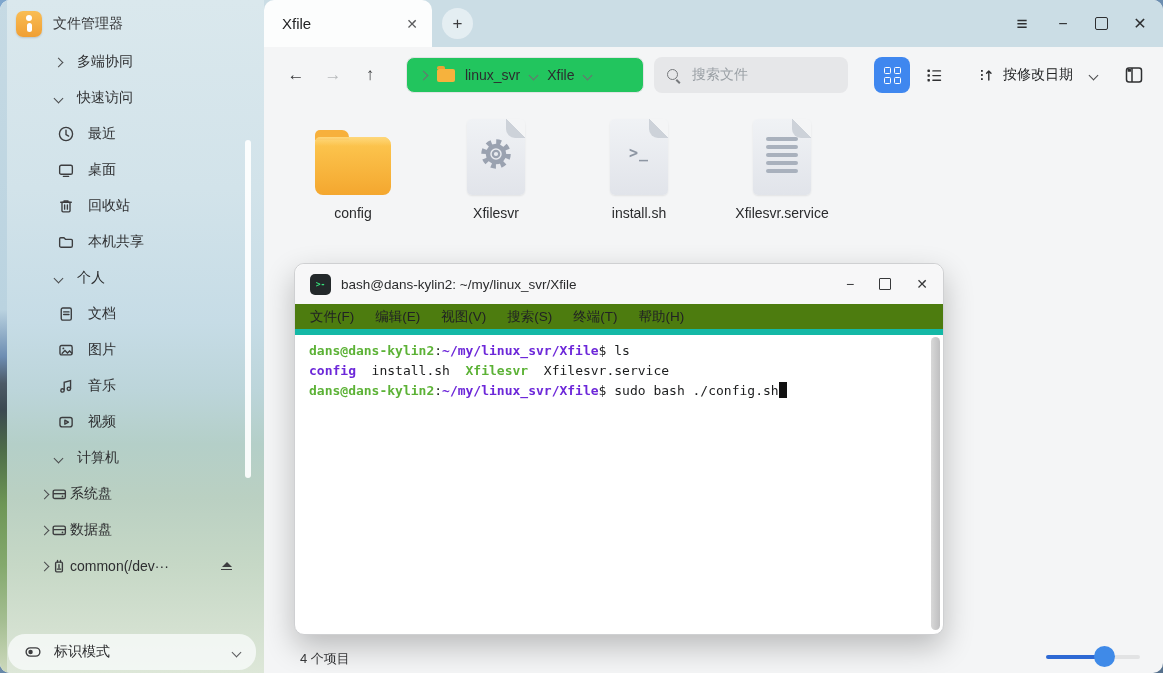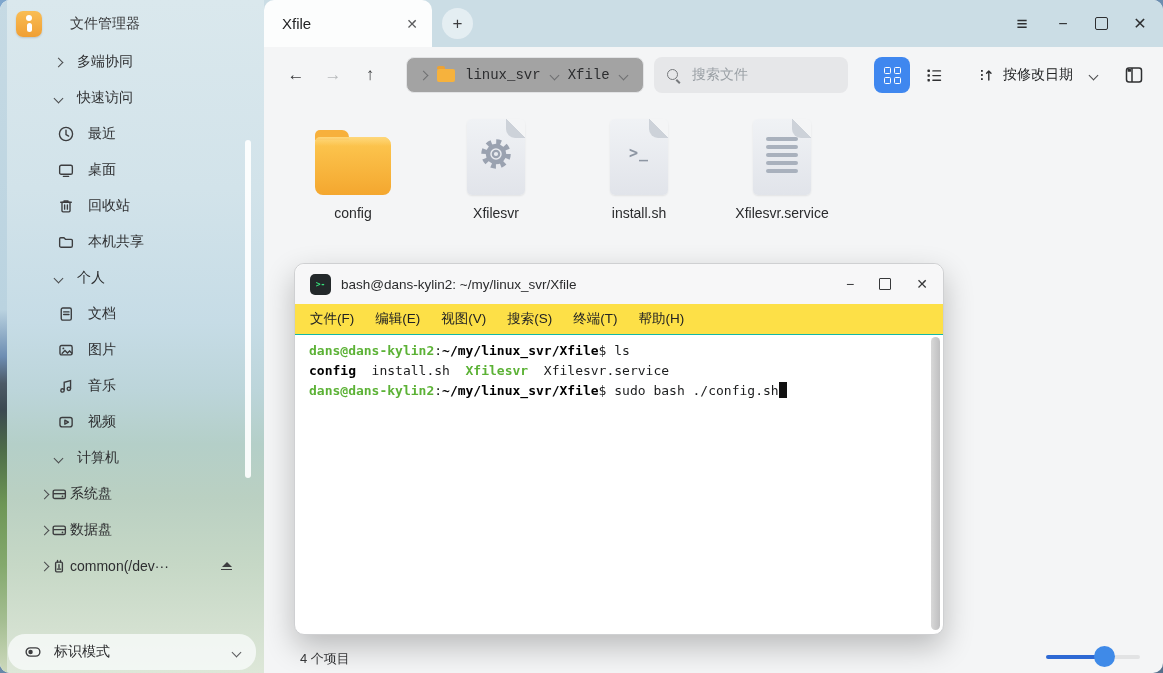--- a/index.html
+++ b/index.html
@@ -10,21 +10,21 @@
 
   
   .sidebar { position:absolute; left:0; top:0; bottom:0; width:264px;
     background:linear-gradient(180deg,#dae8ed 0%,#d2e3ea 28%,#c6dce6 48%,#bcd5da 58%,#b4cfc8 66%,#bad0c2 74%,#c6d8c6 84%,#d3e0d0 93%,#dde7d8 100%); }
   .wall-strip { position:absolute; left:0; top:0; bottom:0; width:7px;
     background:linear-gradient(180deg,#c6dae4 0%,#bad3e0 46%,#6d8db2 53%,#4c5a66 57%,#3b4950 61%,#4e6d48 67%,#6e9656 75%,#84a96d 84%,#a3bd90 92%,#cdd9bd 100%); }
   .side-head { position:absolute; left:16px; top:11px; display:flex; align-items:center; gap:11px; }
   .logo { width:26px; height:26px; border-radius:7px; background:linear-gradient(180deg,#f9bd55,#f09f33); position:relative; box-shadow:0 1px 2px rgba(0,0,0,.15); }
   .logo::before { content:''; position:absolute; left:10px; top:4px; width:6px; height:6px; border-radius:50%; background:#fff; }
   .logo::after  { content:''; position:absolute; left:10.5px; top:12px; width:5px; height:9px; border-radius:3px; background:#fff; }
-  .side-title { font-size:14px; color:#38393b;margin-left:17px; }
+  .side-title { font-size:14px; color:#38393b; }
   .rows { position:absolute; left:0; right:0; top:44px; }
   .row { height:36px; display:flex; align-items:center; color:#2e2f31; font-size:14px; cursor:default; }
   .row.l0 { padding-left:19px; gap:15px;margin-left:36px; }
   .row.l1 { padding-left:57px; gap:13px; }
   .row.l2 { padding-left:41px; gap:2px; }
   .chev { width:7px; height:7px; border-right:1.4px solid #4a4b4d; border-bottom:1.4px solid #4a4b4d; flex:0 0 auto; }
   .chev.right { transform:rotate(-45deg); }
   .chev.down  { transform:rotate(45deg); }
   .sico { width:18px; height:18px; flex:0 0 auto; }
   .sico svg { display:block; }
@@ -48,22 +48,22 @@
   .win-controls { position:absolute; right:14px; top:0; height:47px; display:flex; align-items:center; gap:23px; }
   .wc { width:18px; text-align:center; color:#2e2f31; font-size:16px; }
   .wc.menu { font-size:19px; }
   .wc-max { width:13px; height:13px; border:1.4px solid #2e2f31; border-radius:2px; }
 
   
   .toolbar { position:absolute; left:0; right:0; top:47px; height:56px; display:flex; align-items:center; padding-left:21px; }
   .nav { font-size:17px; width:22px; text-align:center; color:#3c3d3f; }
   .nav + .nav { margin-left:15px; }
   .nav.disabled { color:#b7babc; }
-  .crumbbox { margin-left:25px; width:238px; height:36px; background:#a3a3a3; border:1px solid #e2e3e5; border-radius:8px;
-    display:flex; align-items:center; padding:0 13px; gap:10px;font-family:Liberation Mono, monospace; }
+  .crumbbox { margin-left:25px; width:238px; height:36px; background:#22c55e; border:1px solid #e2e3e5; border-radius:8px;
+    display:flex; align-items:center; padding:0 13px; gap:10px; }
   .crumbbox .chev { border-color:#6e6f71; }
   .crumb-folder { width:18px; height:13px; background:#f6b23d; border-radius:2px; position:relative; flex:0 0 auto; }
   .crumb-folder::before { content:''; position:absolute; top:-3px; left:0; width:8px; height:3px; background:#eda233; border-radius:2px 2px 0 0; }
   .crumb-text { font-size:14px; color:#2c2d2f; }
   .searchbox { margin-left:10px; width:194px; height:36px; background:#e6e7e9; border-radius:8px; display:flex; align-items:center; padding:0 12px; gap:9px; }
   .mag { width:15px; height:15px; position:relative; flex:0 0 auto; }
   .mag::before { content:''; position:absolute; left:1px; top:1px; width:9px; height:9px; border:1.6px solid #76797c; border-radius:50%; }
   .mag::after { content:''; position:absolute; left:11px; top:11px; width:5px; height:1.6px; background:#76797c; transform:rotate(45deg); transform-origin:0 0; }
   .searchbox input { border:none; outline:none; background:transparent; font-size:14px; color:#333; width:130px; font-family:Liberation Mono, monospace; }
   .searchbox input::placeholder { color:#9aa0a5; }
@@ -103,27 +103,27 @@
   
   .term { position:absolute; left:294px; top:263px; width:650px; height:372px; background:#fff; border-radius:10px;
     border:1px solid #cfd0d2; box-shadow:0 12px 30px rgba(0,0,0,.24); }
   .term-title { height:40px; background:#f7f7f8; border-radius:10px 10px 0 0; display:flex; align-items:center; padding:0 15px; }
   .term-appico { width:21px; height:21px; border-radius:5px; background:#23282a; color:#35e07a;
     font-family:"DejaVu Sans Mono",monospace; font-size:8px; font-weight:bold; display:flex; align-items:center; justify-content:center; }
   .term-title-text { margin-left:10px; font-size:13.5px; color:#2b2c2e; }
   .term-ctrls { margin-left:auto; display:flex; align-items:center; gap:25px; }
   .tc { color:#37383a; font-size:14px; }
   .tc-max { width:12px; height:12px; border:1.4px solid #37383a; border-radius:1px; }
-  .term-menu { height:31px; background:#fde047; border-bottom:1px solid #14b8a6; display:flex; align-items:center; gap:21px; padding-left:15px; }
+  .term-menu { height:31px; background:#4d7c0f; border-bottom:6px solid #14b8a6; display:flex; align-items:center; gap:21px; padding-left:15px; }
   .term-menu span { font-size:13.5px; color:#212224; }
   .term-body { position:relative; height:298px; padding:6px 14px; font-family:"DejaVu Sans Mono",monospace;
     font-size:13px; line-height:20px; color:#1b1c1d; border-radius:0 0 10px 10px; }
   .tline { white-space:pre; }
   .tg { color:#5cb236; font-weight:bold; }
-  .tb { color:#000000; font-weight:bold; }
+  .tb { color:#6d28d9; font-weight:bold; }
   .cursor { display:inline-block; width:8px; height:16px; background:#111; vertical-align:text-bottom; }
   .term-scroll { position:absolute; right:3px; top:2px; bottom:3px; width:9px; border-radius:5px;
     background:linear-gradient(90deg,#d8d8d8,#bfbfc0); }
 </style>
 </head>
 <body>
 
 <div class="app">
 
   <div class="sidebar">

